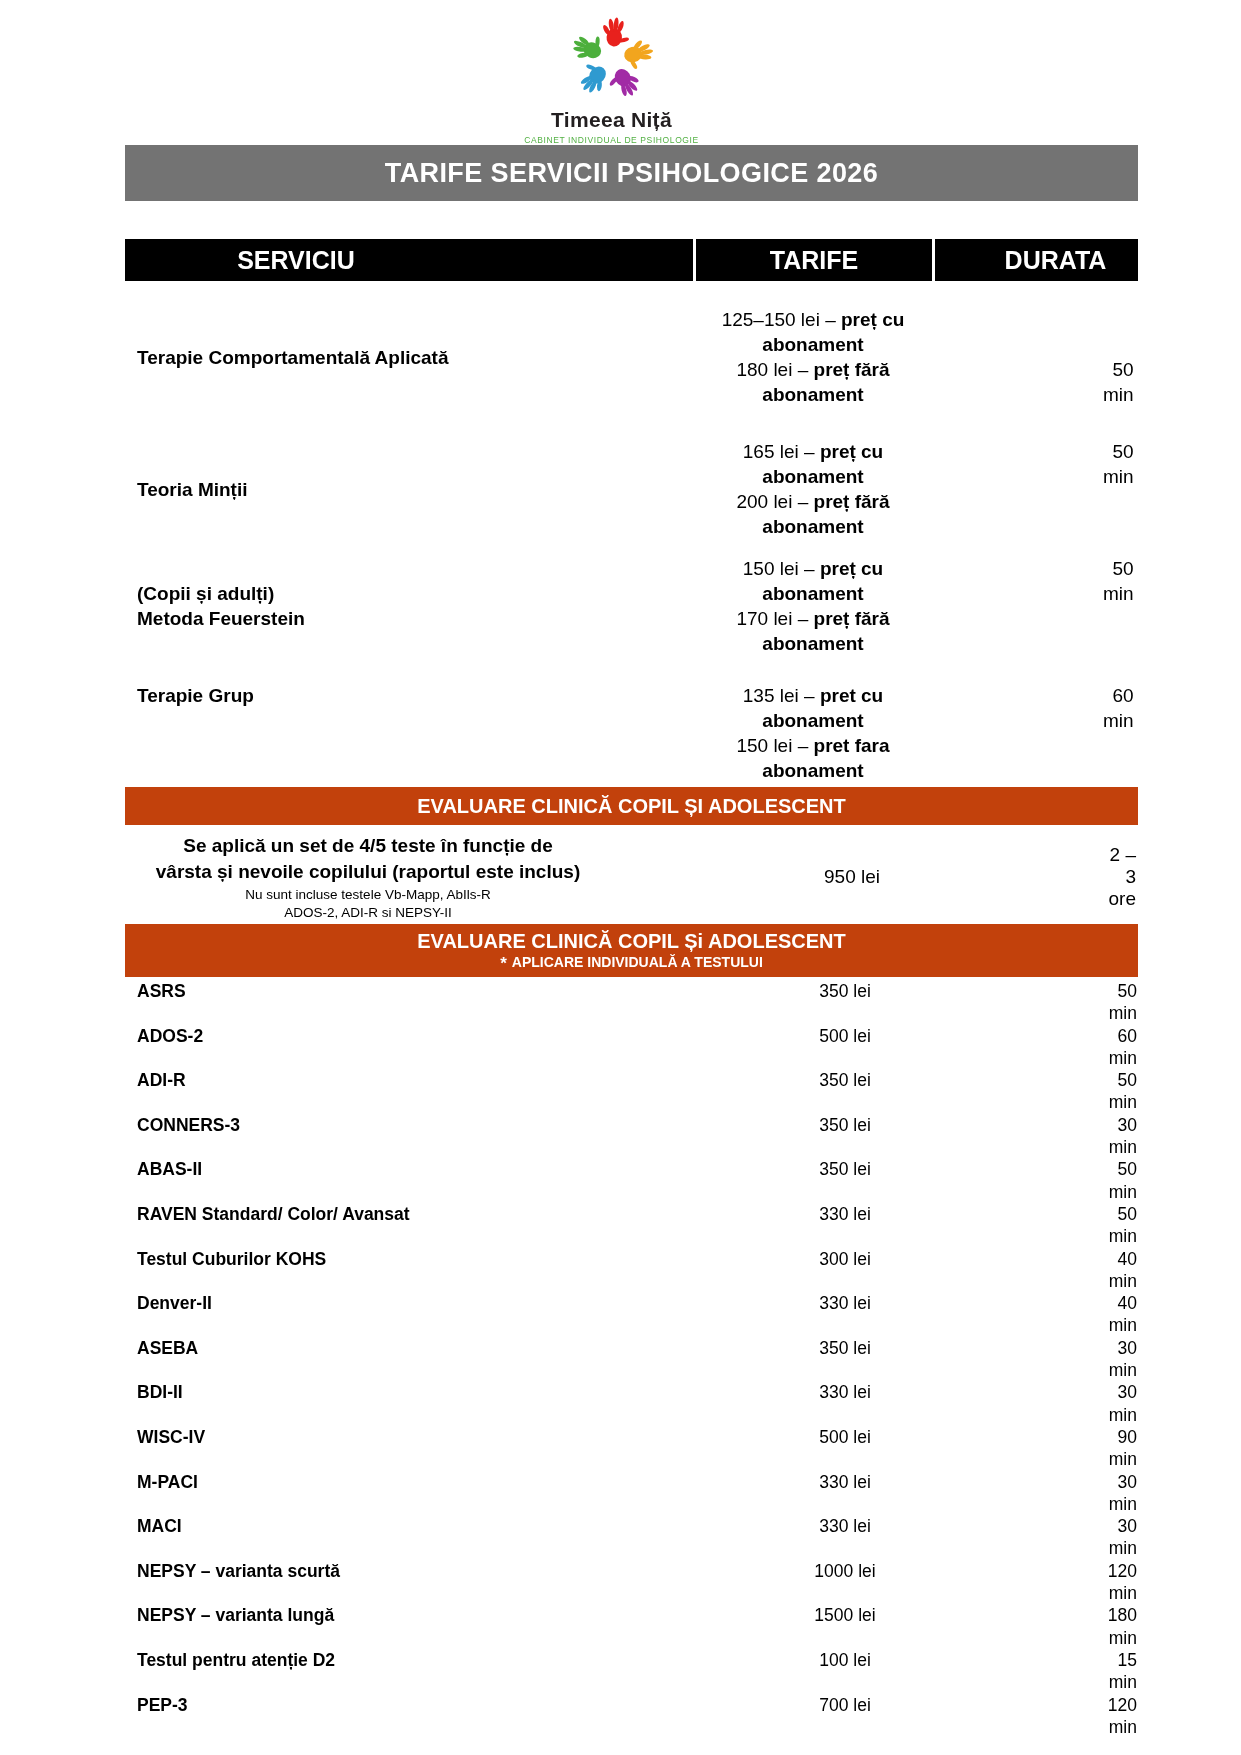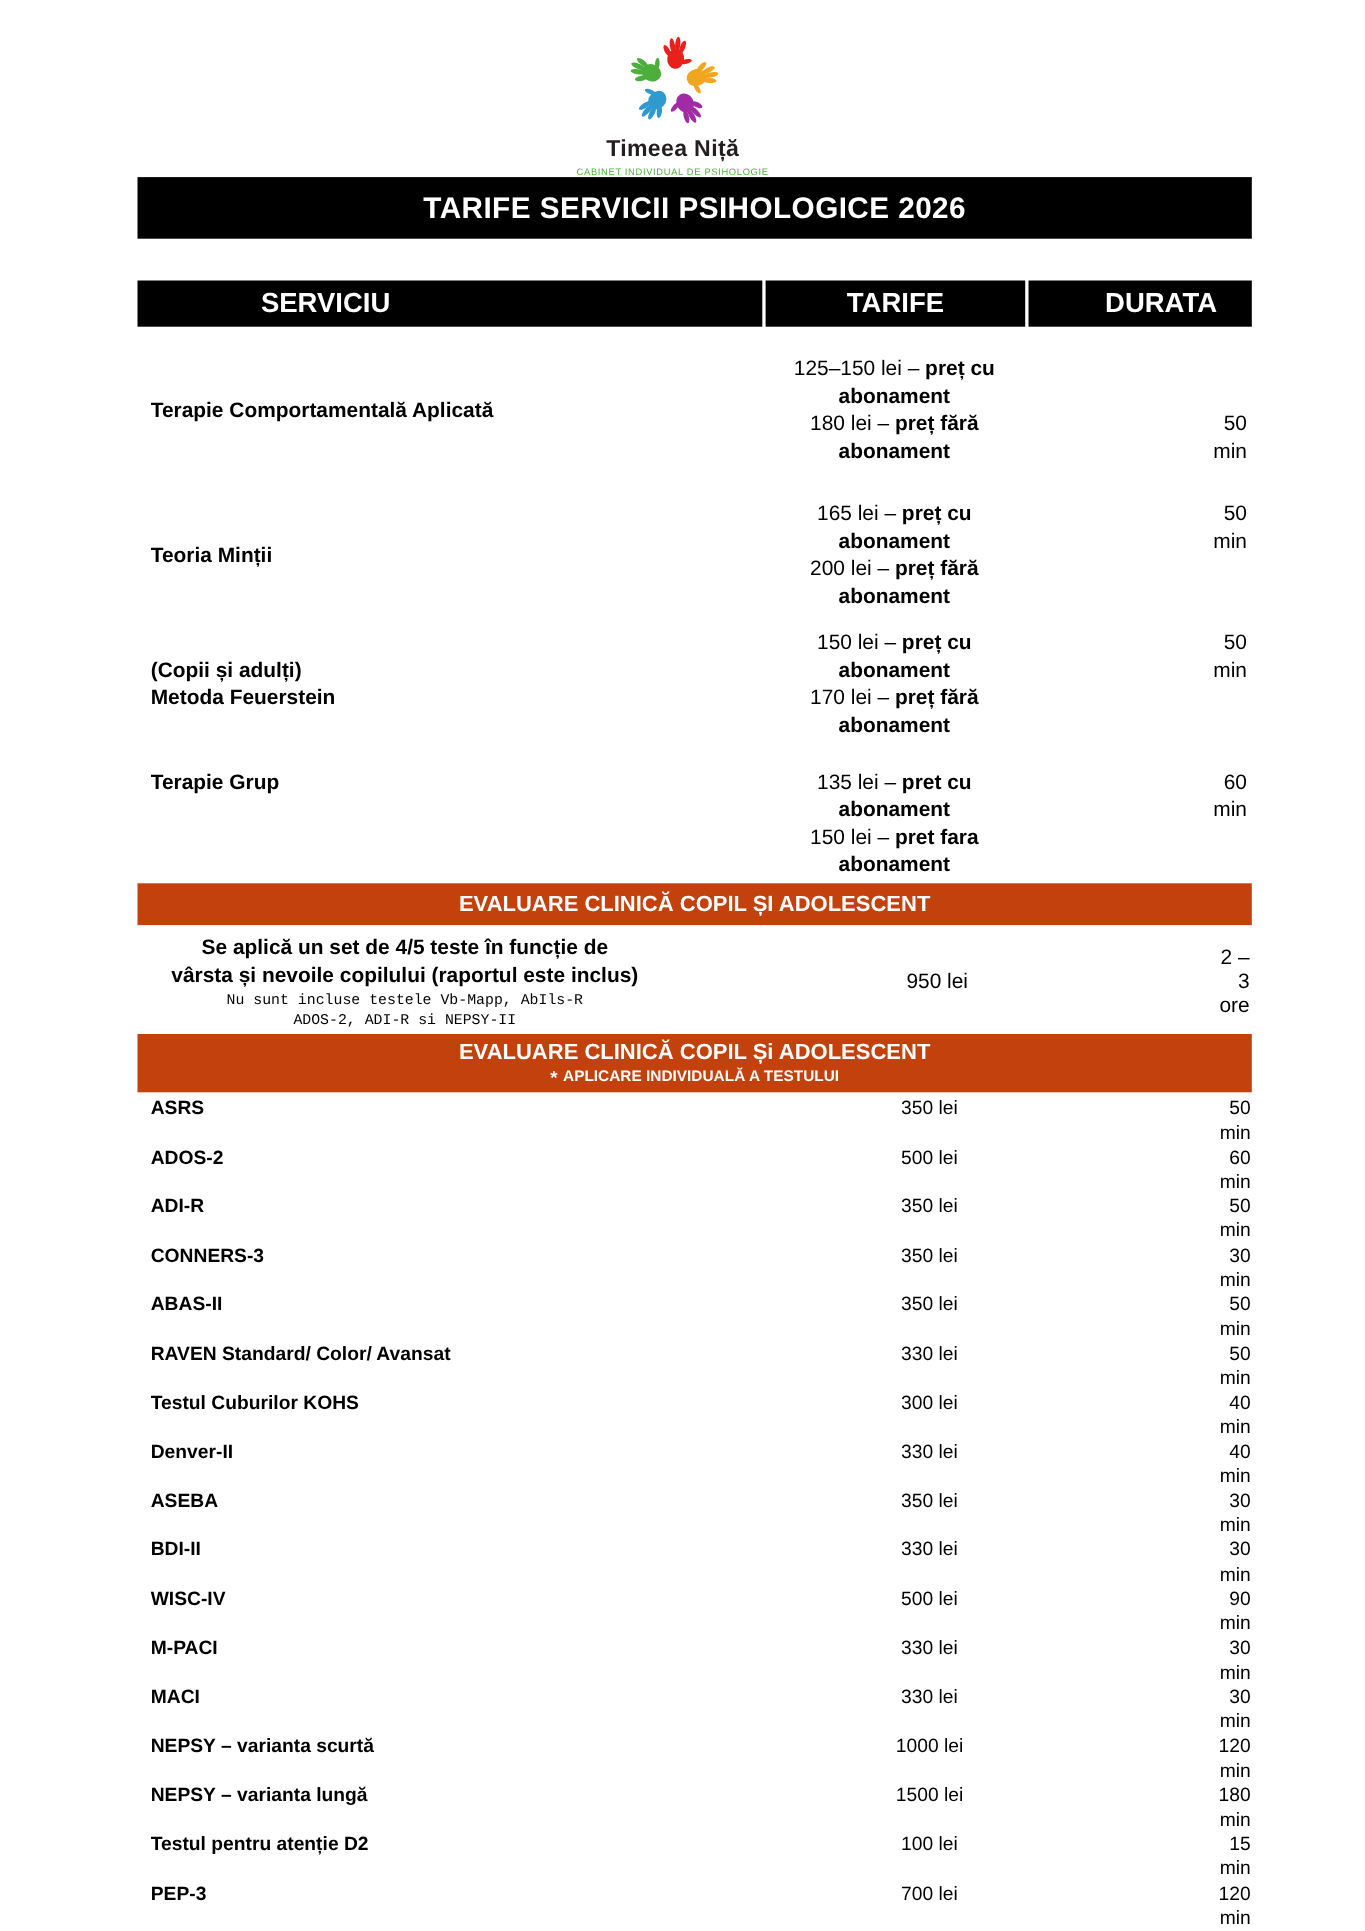--- a/index.html
+++ b/index.html
@@ -5,30 +5,30 @@
 <style>
   html,body{margin:0;padding:0;}
   body{
     width:1241px;height:1755px;background:#ffffff;
     font-family:"Liberation Sans", sans-serif;color:#000;
     position:relative;overflow:hidden;
   }
   .content{margin-left:125px;width:1013px;}
   
   .logo-block{
-    padding-top:28px;height:133px;
+    padding-top:12px;height:133px;
     display:flex;flex-direction:column;align-items:center;justify-content:flex-start;
     transform:translateX(-20px);
   }
   .logo-hands{display:block;}
   .logo-name{font-weight:bold;font-size:21px;letter-spacing:.3px;color:#231f20;margin-top:2px;}
   .logo-sub{font-weight:normal;font-size:8.5px;letter-spacing:.6px;margin-top:3px;}
   
   .title-banner{
-    margin-top:0;background:#000000;color:#fff;height:56px;
+    margin-top:0;background:#737373;color:#fff;height:56px;
     display:flex;align-items:center;justify-content:center;
     font-weight:bold;font-size:27px;letter-spacing:.4px;
   }
   .section-banner{
     background:#c2410c;color:#fff;text-align:center;font-weight:bold;
   }
   .banner-1{margin-top:4px;height:38px;line-height:38px;font-size:20px;}
   .banner-2{margin-top:3px;padding:5px 0 7px 0;}
   .banner-2 .line1{font-size:20px;line-height:25px;}
   .banner-2 .line2{font-size:14px;line-height:16px;font-weight:bold;}
@@ -51,21 +51,21 @@
   .svc-name{font-weight:bold;padding-left:12px;align-self:center;}
   .svc-row:nth-child(4) .svc-name{align-self:start;}
   .svc-price{text-align:center;box-sizing:border-box;padding-right:170px;align-self:center;}
   .svc-price .b{font-weight:bold;}
   .svc-dur{text-align:right;box-sizing:border-box;padding-right:5px;align-self:start;}
   .svc-row:nth-child(1) .svc-dur{align-self:end;}
   
   .eval-row{display:grid;grid-template-columns:568px 410px 1fr;align-items:center;margin:8px 0 1px 0;}
   .eval-left{text-align:center;box-sizing:border-box;padding-right:82px;}
   .eval-title{font-weight:bold;font-size:19px;line-height:26px;}
-  .eval-note{font-size:13.5px;line-height:17px;margin-top:1px;font-family:Liberation Mono, monospace;}
+  .eval-note{font-size:13.5px;line-height:17px;margin-top:1px;}
   .eval-price{text-align:center;box-sizing:border-box;padding-right:92px;font-size:19px;}
   .eval-dur{text-align:right;font-size:19px;box-sizing:border-box;padding-right:2px;}
   
   .tests-body{margin-top:3px;}
   .test-row{display:grid;grid-template-columns:568px 410px 1fr;font-size:17.5px;line-height:22.3px;}
   .test-name{font-weight:bold;padding-left:12px;white-space:nowrap;}
   .test-price{text-align:center;box-sizing:border-box;padding-right:106px;}
   .test-dur{text-align:right;box-sizing:border-box;padding-right:1px;}
 </style>
 </head>

